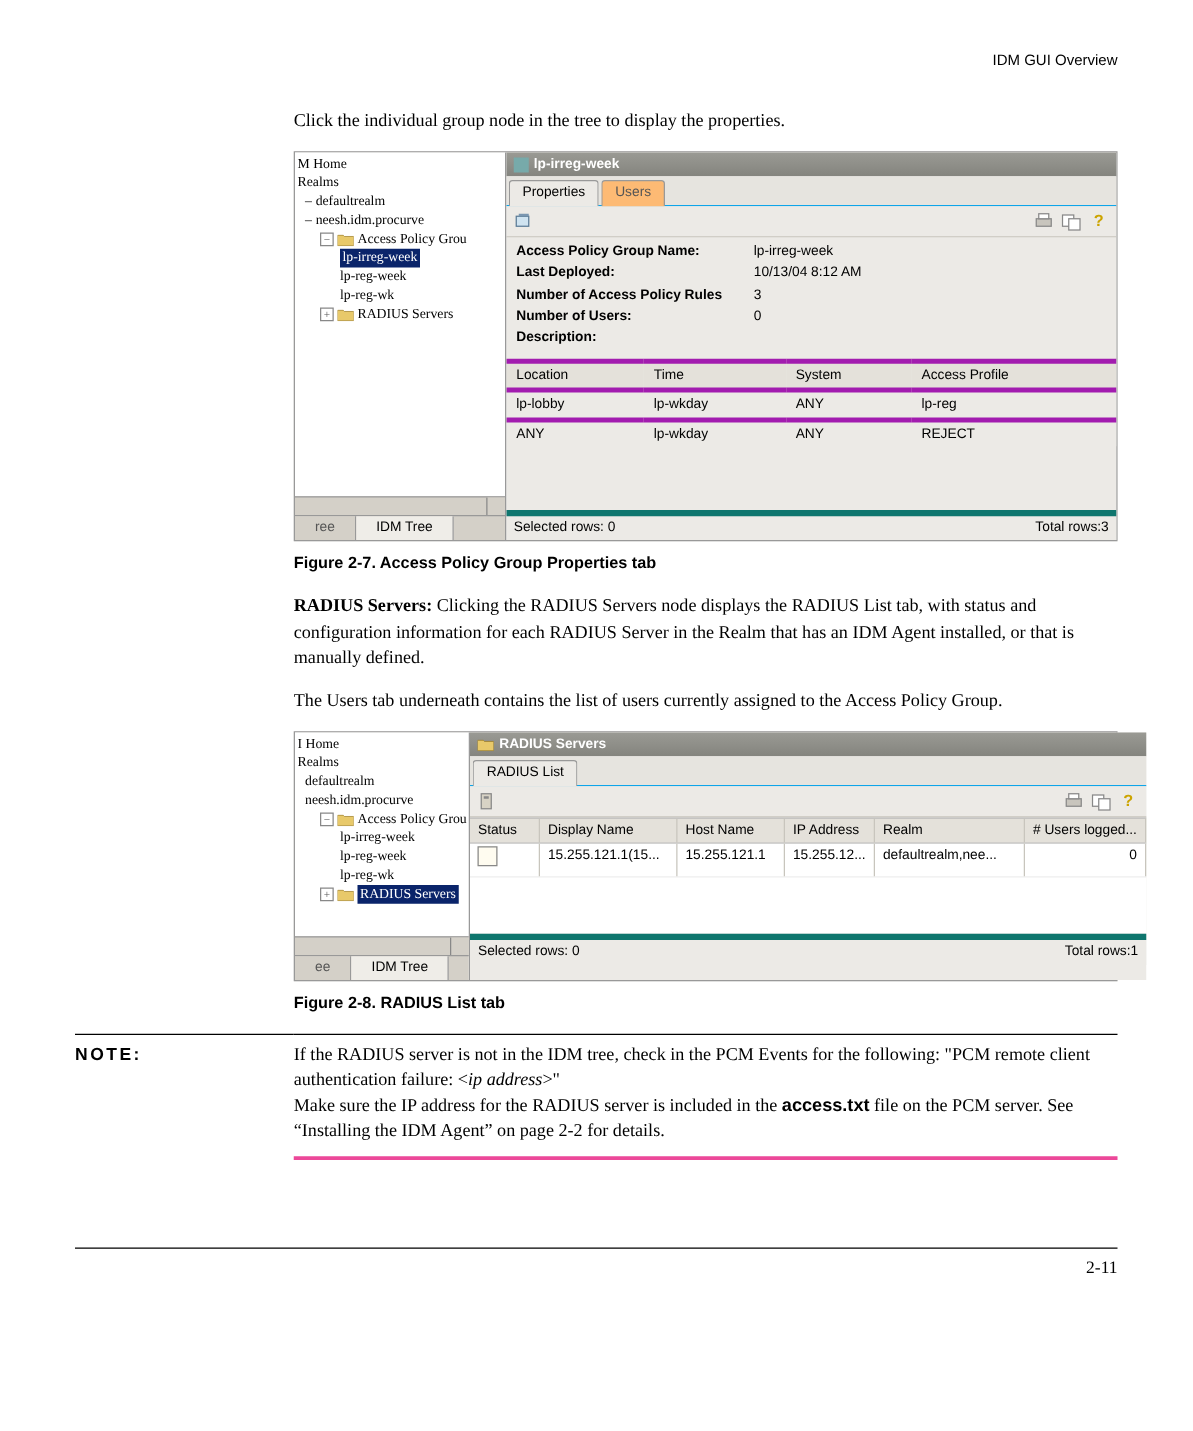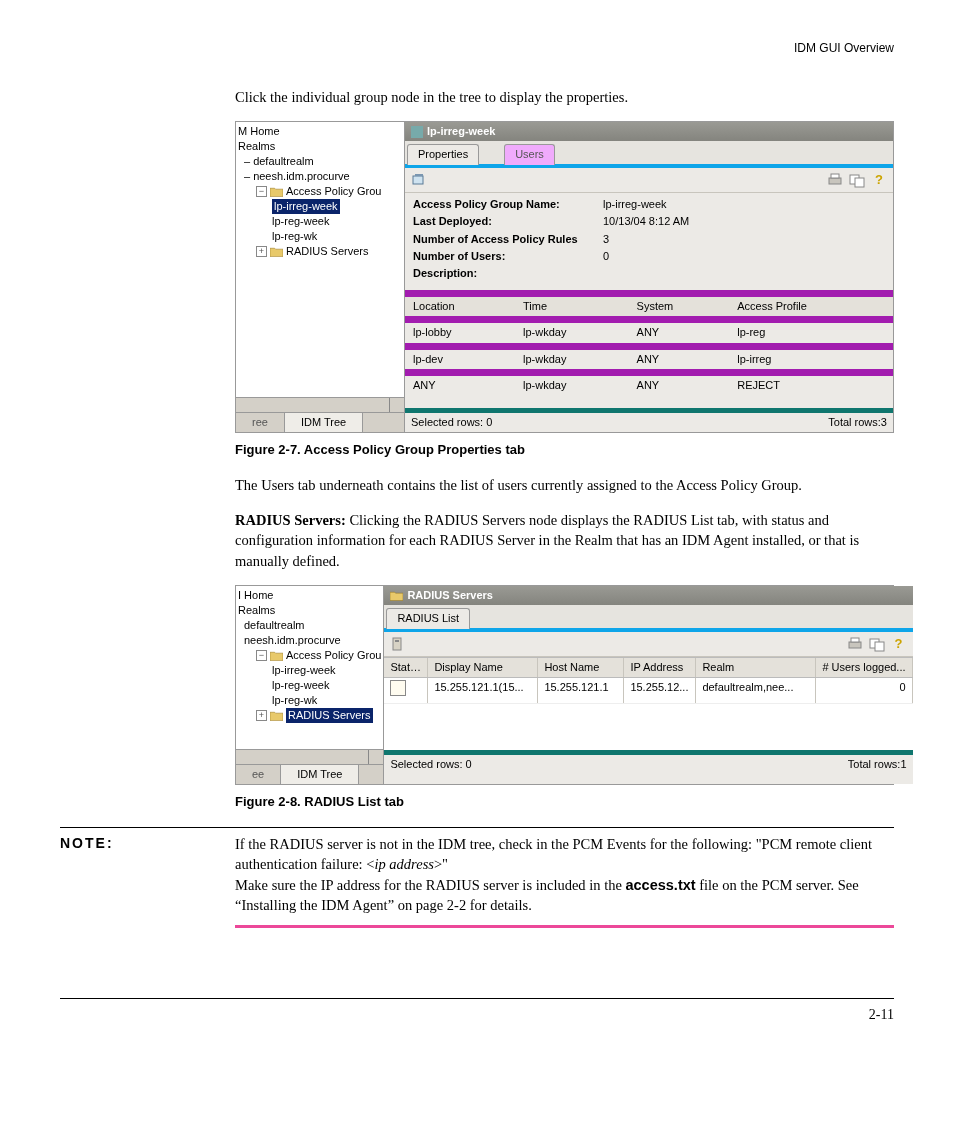--- a/index.html
+++ b/index.html
@@ -47,21 +47,21 @@
   }
   .tree-pane {
     width: 168px;
     background: #fff;
     border-right: 1px solid #999;
     position: relative;
     display: flex;
     flex-direction: column;
   }
   .tree-inner { flex: 1; padding: 2px 2px 2px 2px; line-height: 15px; }
-  .tree-row { white-space: nowrap; display:flex; align-items:center; gap:3px;}
+  .tree-row { white-space: nowrap; display:flex; align-items:center; gap:3px;font-family:Liberation Serif, serif;}
   .tree-row .sq {
     width:9px;height:9px;border:1px solid #888;display:inline-flex;align-items:center;justify-content:center;font-size:9px;line-height:9px;color:#555;
   }
   .tree-row.selected span.txt {
     background:#0a246a;color:#fff;padding:0 2px;
   }
   .tree-scroll-stub {
     height:14px;background:#d4d0c8;border-top:1px solid #999;position:relative;
   }
   .tree-scroll-stub::after{
@@ -73,56 +73,56 @@
   .tree-tabs .tab { padding:2px 16px;border-right:1px solid #999;background:#efede8;}
   .tree-tabs .tab.inactive{background:#d4d0c8;color:#555;}
   
   .right-pane { flex:1; display:flex; flex-direction:column; background:#eceae6;}
   .titlebar {
     background: linear-gradient(#9a9a94,#84847e);
     color:#fff;font-weight:bold;padding:2px 6px;font-size:11px;display:flex;align-items:center;gap:4px;
   }
   .titlebar .ticon{width:12px;height:12px;background:#7aa; }
   .tabs-row {
-    display:flex;background:#e6e4df;padding-top:2px;padding-left:2px;border-bottom:4px solid #0ea5e9;gap:23px;
+    display:flex;background:#e6e4df;padding-top:2px;padding-left:2px;border-bottom:1px solid #0ea5e9;
   }
   .tabs-row .tab {
     padding:2px 10px;border:1px solid #999;border-bottom:none;margin-right:2px;background:#eceae6;
     position:relative;top:1px;border-top-left-radius:3px;border-top-right-radius:3px;font-size:11px;
   }
-  .tabs-row .tab.inactive{background:#f0abfc;color:#555;}
+  .tabs-row .tab.inactive{background:#fdba74;color:#555;}
   .toolbar {
     display:flex;justify-content:space-between;align-items:center;padding:4px 6px;background:#eceae6;border-bottom:1px solid #c8c5bd;
   }
   .toolbar .left-icons,.toolbar .right-icons{display:flex;gap:6px;}
   .tool-ico{width:16px;height:16px;display:inline-flex;align-items:center;justify-content:center;font-size:13px;}
   .props {
     padding:4px 8px 6px 8px;background:#eceae6;font-size:11px;
   }
   .props-row{display:flex;margin-bottom:2px;}
   .props-row .lbl{width:190px;font-weight:bold;}
   .props-row .val{flex:1;}
   .rules-table{
     width:100%;border-collapse:collapse;font-size:11px;background:#eceae6;
   }
   .rules-table th,.rules-table td{
-    text-align:left;padding:2px 8px;border-top:7px solid #a21caf;
+    text-align:left;padding:2px 8px;border-top:4px solid #a21caf;
   }
   .rules-table th{font-weight:normal;background:#e4e1da;}
   .status-bar{
     display:flex;justify-content:space-between;padding:2px 6px;border-top:5px solid #0f766e;background:#eceae6;font-size:11px;
   }
   
   .list-header{
     display:flex;background:#e4e1da;border-top:1px solid #bbb;border-bottom:1px solid #bbb;font-size:11px;
   }
   .list-header .col, .list-row .col {
     padding:2px 6px;border-right:1px solid #c8c5bd;white-space:nowrap;overflow:hidden;text-overflow:ellipsis;box-sizing:border-box;
   }
-  .col-status{width:44px;}
+  .col-status{width:56px;}
   .col-dn{width:110px;}
   .col-hn{width:86px;}
   .col-ip{width:72px;}
   .col-realm{width:120px;}
   .col-users{flex:1;text-align:right;border-right:none;}
   .list-body{background:#fff;min-height:72px;}
   .list-row{display:flex;font-size:11px;border-bottom:1px solid #eee;}
   .status-ico{width:14px;height:14px;border:1px solid #888;background:#fffcf0;display:inline-block;}
   
   .folder-ico{width:13px;height:11px;display:inline-block;}
@@ -268,47 +268,41 @@
         </tr>
           </thead>
         <tbody>
           <tr>
               <td>lp-lobby</td>
               <td>lp-wkday</td>
               <td>ANY</td>
               <td>lp-reg</td>
             </tr>
           <tr>
-              <td>lp-dev</td>
-              <td>lp-wkday</td>
-              <td>ANY</td>
-              <td>lp-irreg</td>
-            </tr>
-          <tr>
               <td>ANY</td>
               <td>lp-wkday</td>
               <td>ANY</td>
               <td>REJECT</td>
             </tr>
         </tbody>
       </table>
       <div style="flex:1"></div>
       <div class="status-bar">
         <span>Selected rows: 0</span>
         <span>Total rows:3</span>
       </div>
     </div>
   </div>
   <div class="figure-caption">Figure 2-7. Access Policy Group Properties tab</div>
 
-  <p class="body-text">The Users tab underneath contains the list of users currently assigned to the Access Policy Group.</p>
-
   <p class="body-text">
     <strong>RADIUS Servers:</strong><span> Clicking the RADIUS Servers node displays the RADIUS List tab, with status and configuration information for each RADIUS Server in the Realm that has an IDM Agent installed, or that is manually defined.</span>
   </p>
+
+  <p class="body-text">The Users tab underneath contains the list of users currently assigned to the Access Policy Group.</p>
 
   <div class="shot shot2" style="height:198px;">
     <div class="tree-pane">
       <div class="tree-inner">
         <div class="tree-row">
             <span class="txt">I Home</span>
           </div>
         <div class="tree-row">
             <span class="txt">Realms</span>
           </div>

